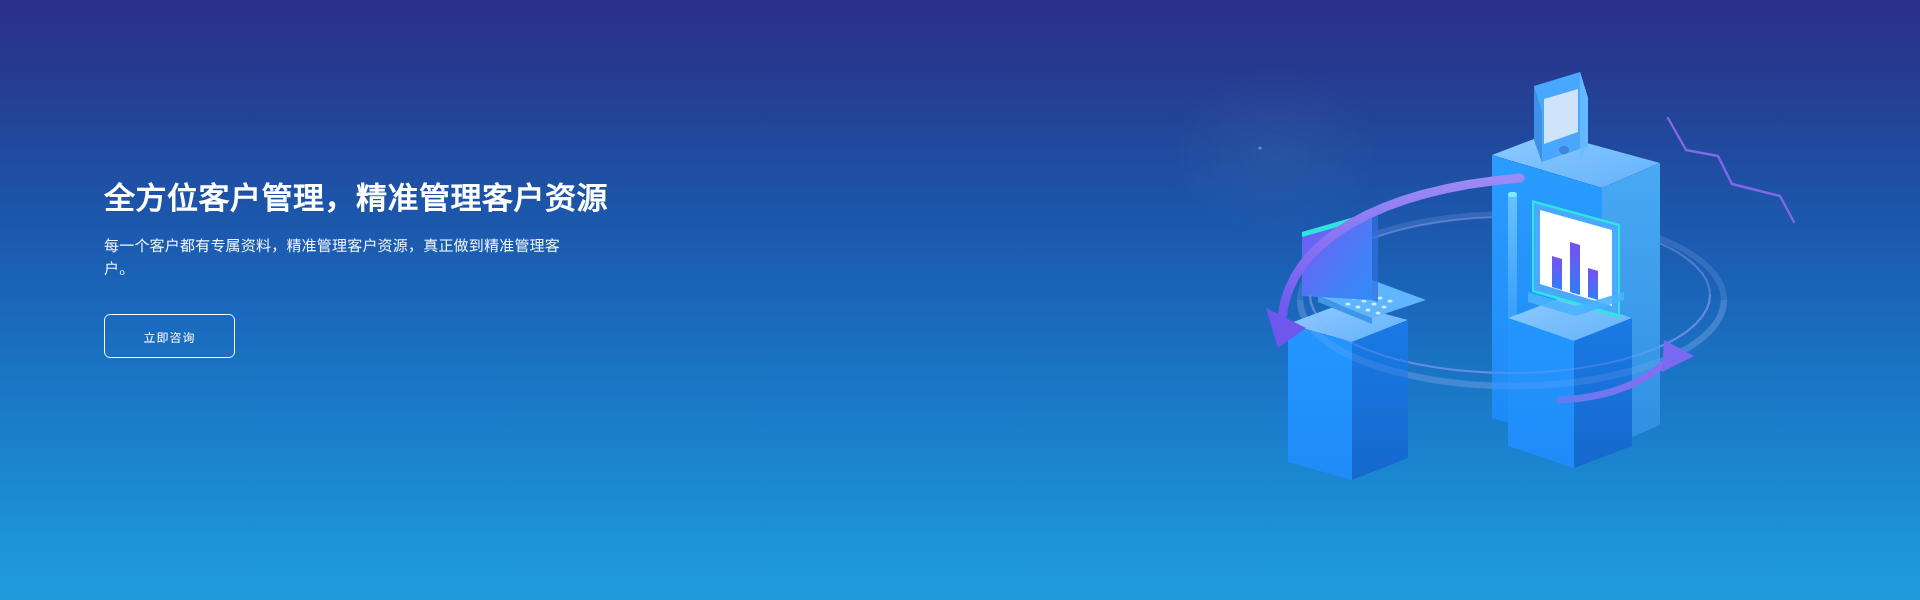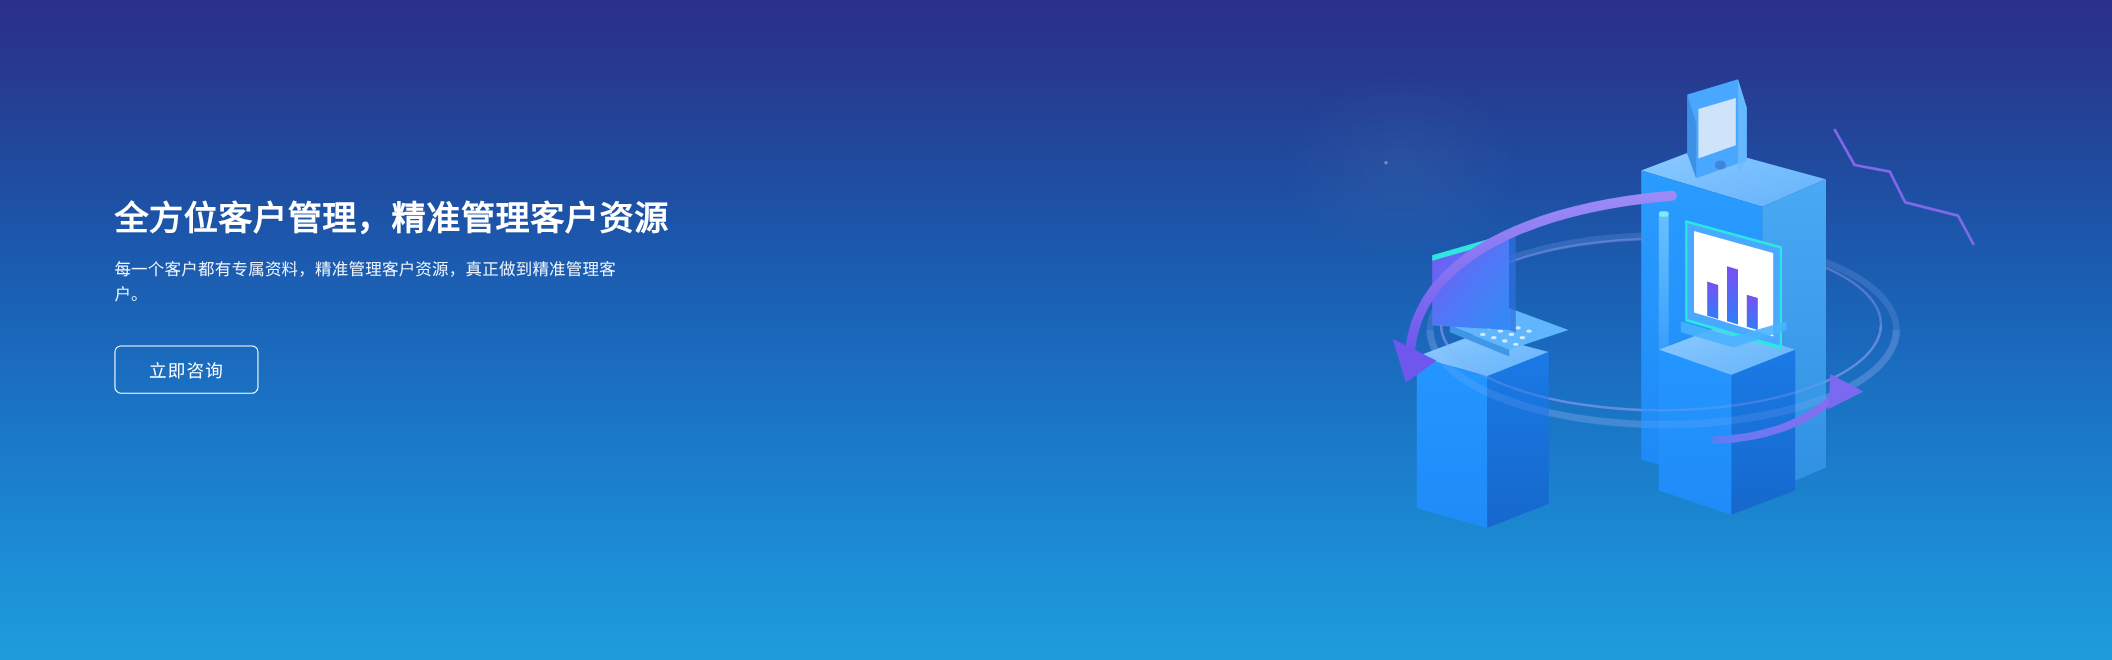--- a/index.html
+++ b/index.html
@@ -76,21 +76,21 @@
     align-items: center;
     justify-content: center;
     box-sizing: border-box;
     width: 131px;
     height: 44px;
     border: 1.6px solid #ffffff;
     border-radius: 6px;
     background: transparent;
     color: #ffffff;
     font-family: inherit;
-    font-size: 16px;
+    font-size: 12px;
     letter-spacing: 1px;
     cursor: pointer;
     padding: 0;
   }
 
   
   .illustration {
     position: absolute;
     right: 0;
     top: 0;

